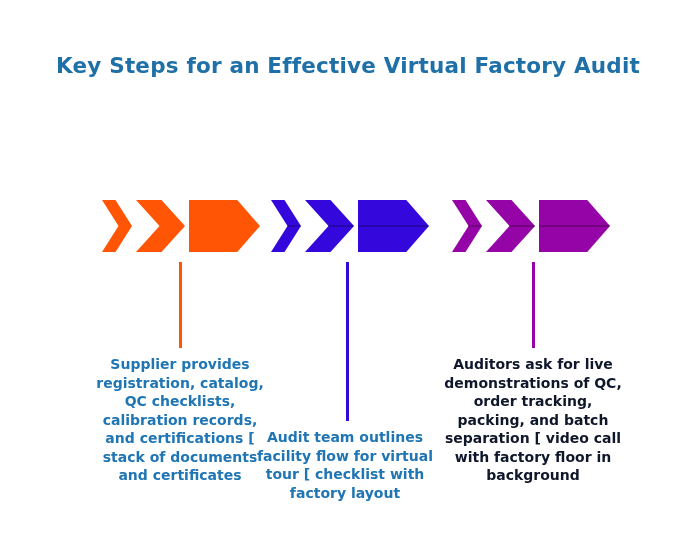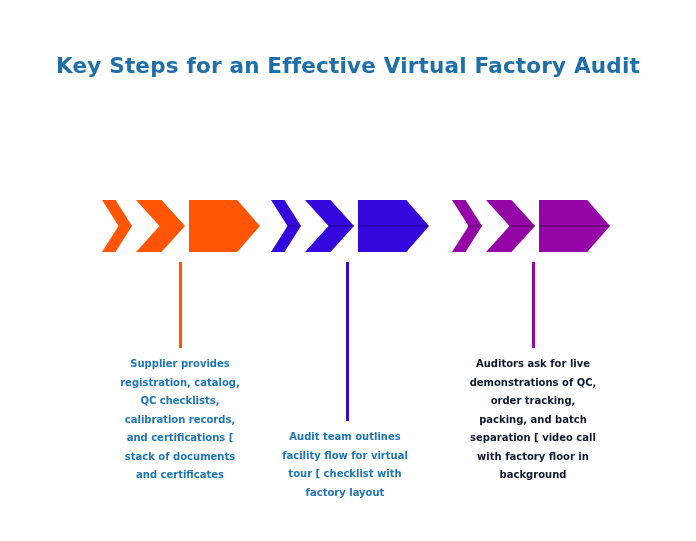--- a/index.html
+++ b/index.html
@@ -41,21 +41,21 @@
     background:rgba(0,0,0,0.22);
   }
   .connector{
     position:absolute;
     width:2.5px;
   }
   .caption{
     position:absolute;
     width:230px;
     text-align:center;
-    font-size:10px;
+    font-size:14px;
     font-weight:bold;
     line-height:18.5px;
     white-space:pre-line;
   }
   .step1 .arrows{left:102px;}
   .step2 .arrows{left:271px;}
   .step3 .arrows{left:452px;}
   .step1 .connector{left:179px;top:262px;height:86px;}
   .step2 .connector{left:346px;top:262px;height:159px;}
   .step3 .connector{left:532px;top:262px;height:86px;}

